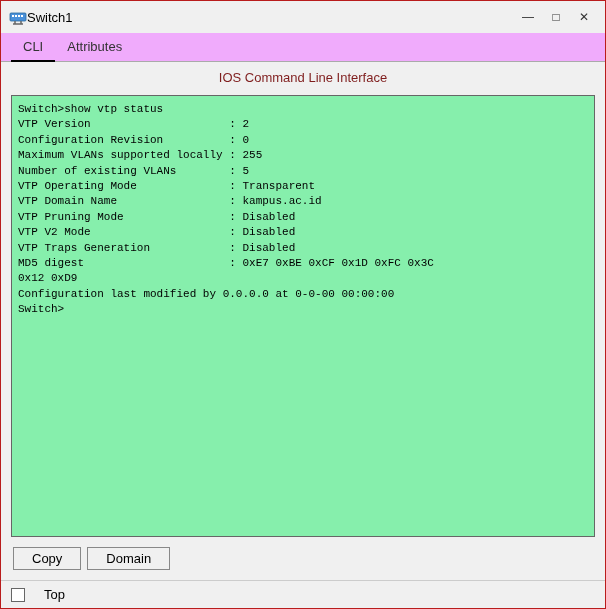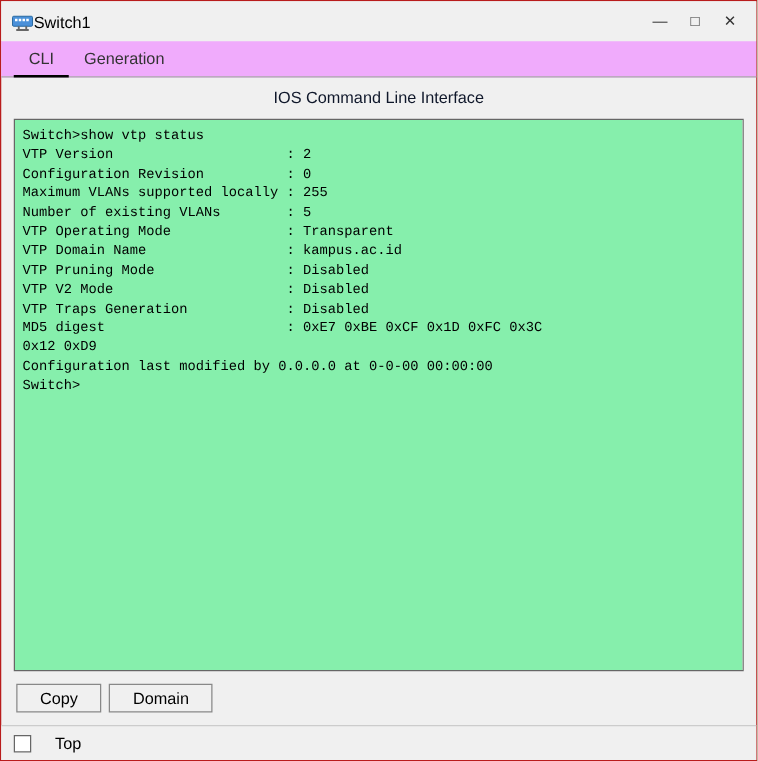--- a/index.html
+++ b/index.html
@@ -87,21 +87,21 @@
       flex: 1;
       display: flex;
       flex-direction: column;
       padding: 8px 10px 6px 10px;
       gap: 6px;
     }
 
     .section-title {
       text-align: center;
       font-size: 13px;
-      color: #0f172a;
+      color: #7f1d1d;
       margin-bottom: 4px;
     }
 
     .cli-terminal-wrapper {
       flex: 1;
       border: 1px solid #666;
       background: #fff;
       position: relative;
       overflow: hidden;
     }
@@ -227,21 +227,21 @@
       <button class="titlebar-btn">□</button>
       <button class="titlebar-btn close">✕</button>
     </div>
   </div>
 
   <div class="tabs-bar">
     <div class="tab active">
       <span>CLI</span>
     </div>
     <div class="tab">
-      <span>Generation</span>
+      <span>Attributes</span>
     </div>
   </div>
 
   <div class="content-area">
     <div class="section-title">IOS Command Line Interface</div>
 
     <div class="cli-terminal-wrapper">
       <div class="cli-terminal">Switch&gt;show vtp status
 VTP Version                     : 2
 Configuration Revision          : 0

